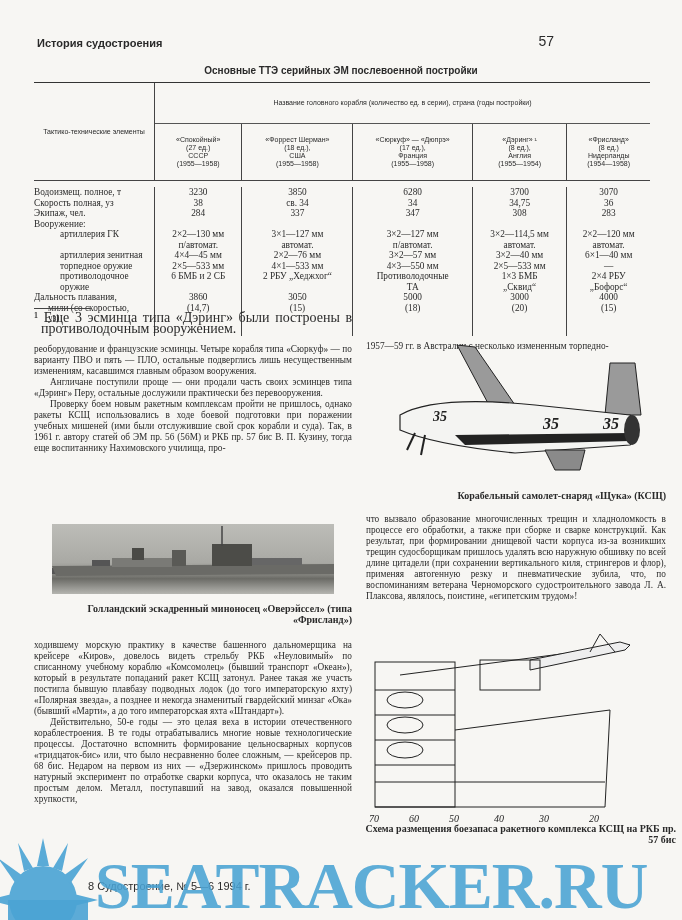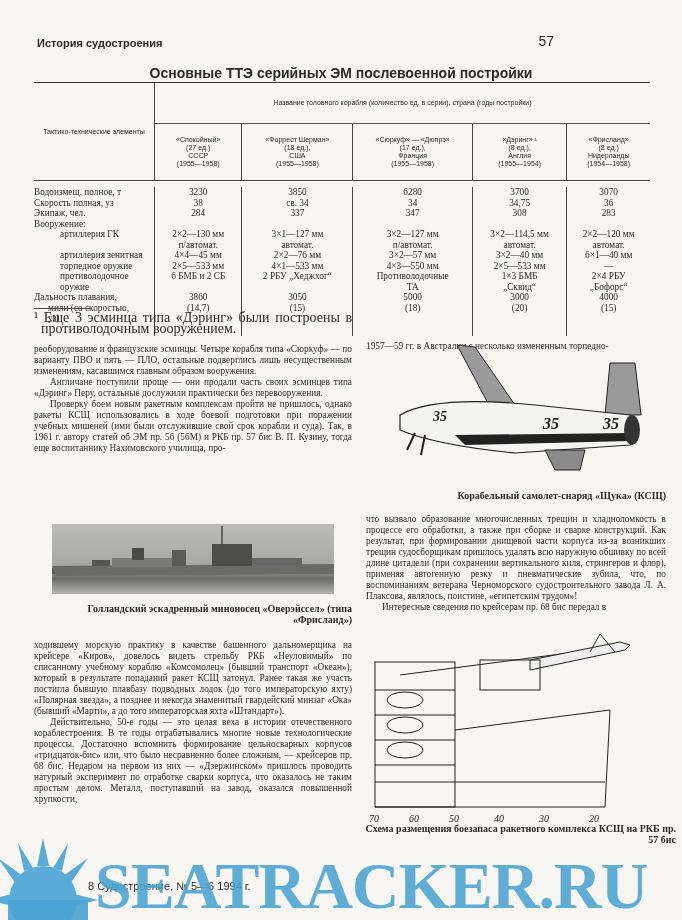--- a/index.html
+++ b/index.html
@@ -4,21 +4,21 @@
 <style>
   html, body { margin:0; padding:0; }
   body {
     width:682px; height:920px; position:relative; overflow:hidden;
     background:#f7f6f3; color:#2a2a2a;
     font-family:"Liberation Serif", "DejaVu Serif", serif;
   }
   .abs { position:absolute; }
   .running-head { left:37px; top:37px; font-size:11px; font-weight:bold; font-family:"Liberation Sans", sans-serif; }
   .page-num { right:128px; top:33px; font-size:14px; font-family:"Liberation Sans", sans-serif; }
-  .table-title { left:0; width:682px; top:65px; text-align:center; font-size:14px; font-weight:bold; font-family:"Liberation Sans", sans-serif; }
+  .table-title { left:0; width:682px; top:65px; text-align:center; font-size:10px; font-weight:bold; font-family:"Liberation Sans", sans-serif; }
   .rule-top { left:34px; width:616px; top:82px; border-top:1.6px solid #333; }
   table.tte {
     position:absolute; left:34px; top:83px; width:616px;
     border-collapse:collapse; font-size:9.3px; line-height:10.5px;
   }
   table.tte td, table.tte th { padding:0; vertical-align:top; font-weight:normal; }
   .th-elements { width:120px; text-align:center; vertical-align:middle !important; font-size:7px; line-height:8px; font-family:"Liberation Sans", sans-serif; border-right:1px solid #444; }
   .th-group { text-align:center; font-size:7px; line-height:8px; height:40px; vertical-align:middle !important; border-bottom:1px solid #555; font-family:"Liberation Sans", sans-serif;}
   .th-ship { text-align:center; font-size:7px; line-height:8px; height:56px; vertical-align:middle !important; border-right:1px solid #444; font-family:"Liberation Sans", sans-serif;}
   .th-ship:last-child { border-right:none; }
@@ -254,21 +254,20 @@
     <line x1="30" y1="90" x2="26" y2="110" stroke="#222" stroke-width="2"></line>
     <text x="38" y="76" font-size="14" font-style="italic" font-weight="bold" fill="#222">35</text>
     <text x="148" y="84" font-size="16" font-style="italic" font-weight="bold" fill="#222">35</text>
     <text x="208" y="84" font-size="16" font-style="italic" font-weight="bold" fill="#222">35</text>
   </svg>
 </div>
 <div class="abs caption" style="left:366px; top:490px; width:300px;">Корабельный самолет-снаряд «Щука» (КСЩ)</div>
 
 <div class="abs col-right" style="top:514px;">
   <p>что вызвало образование многочисленных трещин и хладноломкость в процессе его обработки, а также при сборке и сварке конструкций. Как результат, при формировании днищевой части корпуса из-за возникших трещин судосборщикам пришлось удалять всю наружную обшивку по всей длине цитадели (при сохранении вертикального киля, стрингеров и флор), применяя автогенную резку и пневматические зубила, что, по воспоминаниям ветерана Черноморского судостроительного завода Л. А. Плаксова, являлось, поистине, «египетским трудом»!</p>
-  <p class="indent">Интересные сведения по крейсерам пр. 68 бис передал в</p>
 </div>
 
 <div class="abs ill-scheme">
   <svg width="300" height="200" viewBox="0 0 300 200">
     <g fill="none" stroke="#222" stroke-width="1">
       <rect x="15" y="32" width="80" height="145"></rect>
       <line x1="15" y1="60" x2="95" y2="60"></line>
       <line x1="15" y1="85" x2="95" y2="85"></line>
       <line x1="15" y1="110" x2="95" y2="110"></line>
       <line x1="15" y1="135" x2="95" y2="135"></line>

